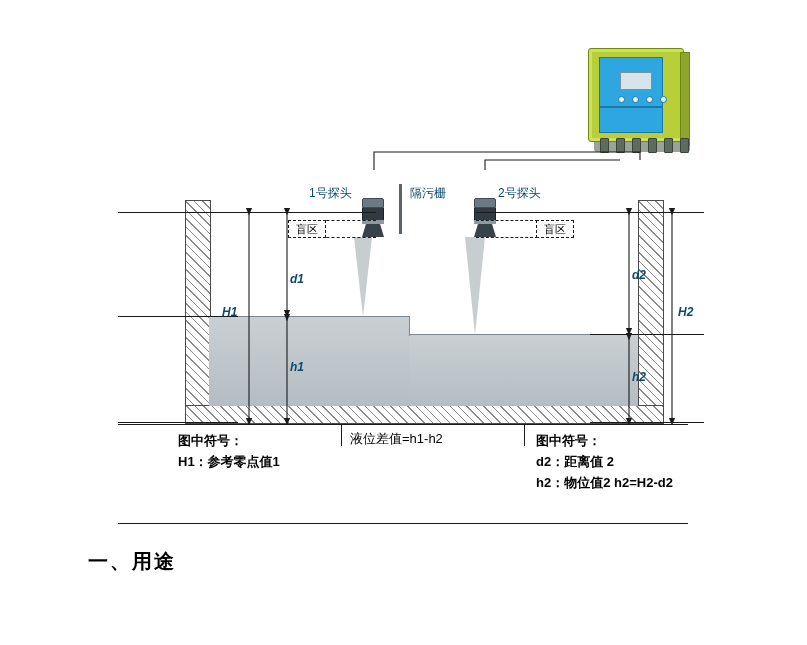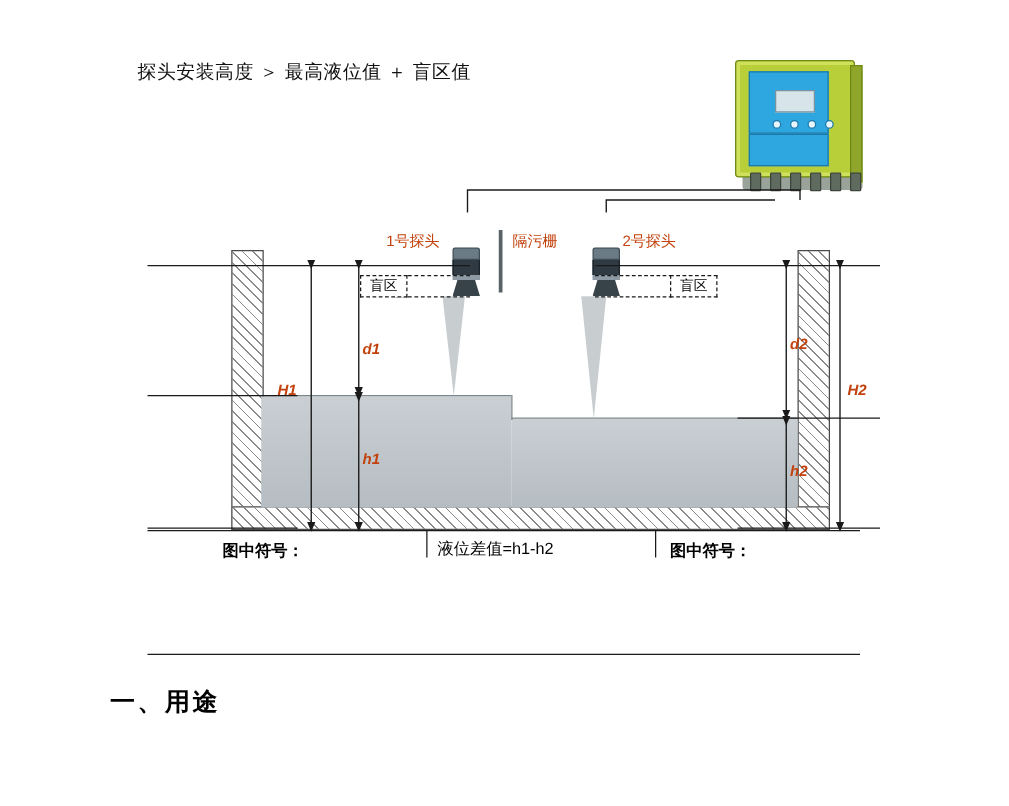--- a/index.html
+++ b/index.html
@@ -102,21 +102,21 @@
   .baffle {
     position:absolute; left:279px; top:-6px; width:3px; height:50px;
     background:#5a6468;
   }
 
   
   .dash { position:absolute; border-top:1px dashed #1a1a1a; height:0; }
   .solid { position:absolute; border-top:1px solid #1a1a1a; height:0; }
   .vline { position:absolute; border-left:1px solid #1a1a1a; width:0; }
 
-  .lbl { position:absolute; font-size:12px; color:#c2410c; white-space:nowrap; }
+  .lbl { position:absolute; font-size:12px; color:#0c4a6e; white-space:nowrap; }
   .lbl-b { font-weight:bold;font-style:italic; }
 
   .bracket-box {
     position:absolute; border:1px dashed #1a1a1a; background:#fff;
     font-size:11px; text-align:center; line-height:16px; padding:0 3px;
     white-space:nowrap;
   }
 
   
   svg.dims { position:absolute; left:0; top:0; width:807px; height:645px; pointer-events:none; }
@@ -143,21 +143,20 @@
     position:absolute; left:88px; top:580px; width:640px;
     font-family:"Liberation Serif", serif; font-size:17px; line-height:30px;
     text-indent:36px; text-align:justify;
   }
 </style>
 </head>
 <body>
 
 <div class="page">
 
-  <div class="cond">探头安装高度 ＞ 最高液位值 ＋ 盲区值</div>
 
   <div class="ctrl">
     <div class="shadow"></div>
     <div class="body">
       <div class="door">
         <div class="screen"></div>
         <div class="leds">
           <i></i>
           <i></i>
           <i></i>
@@ -261,21 +260,24 @@
 
   <div class="hrule" style="top:424px;"></div>
   <div class="hrule" style="top:523px;"></div>
   <div class="vline" style="left:341px; top:424px; height:22px;"></div>
   <div class="vline" style="left:524px; top:424px; height:22px;"></div>
 
   <div class="diff">液位差值=h1-h2</div>
 
   <div class="legend legend-left">
     <div class="hd">图中符号：</div>
+    <div>H1：参考零点值1</div>
   </div>
 
   <div class="legend legend-right">
     <div class="hd">图中符号：</div>
+    <div>d2：距离值 2</div>
+    <div>h2：物位值2    h2=H2-d2</div>
   </div>
 
   <div class="sec-title">一、用途</div>
 
 </div>
 
 </body></html>

